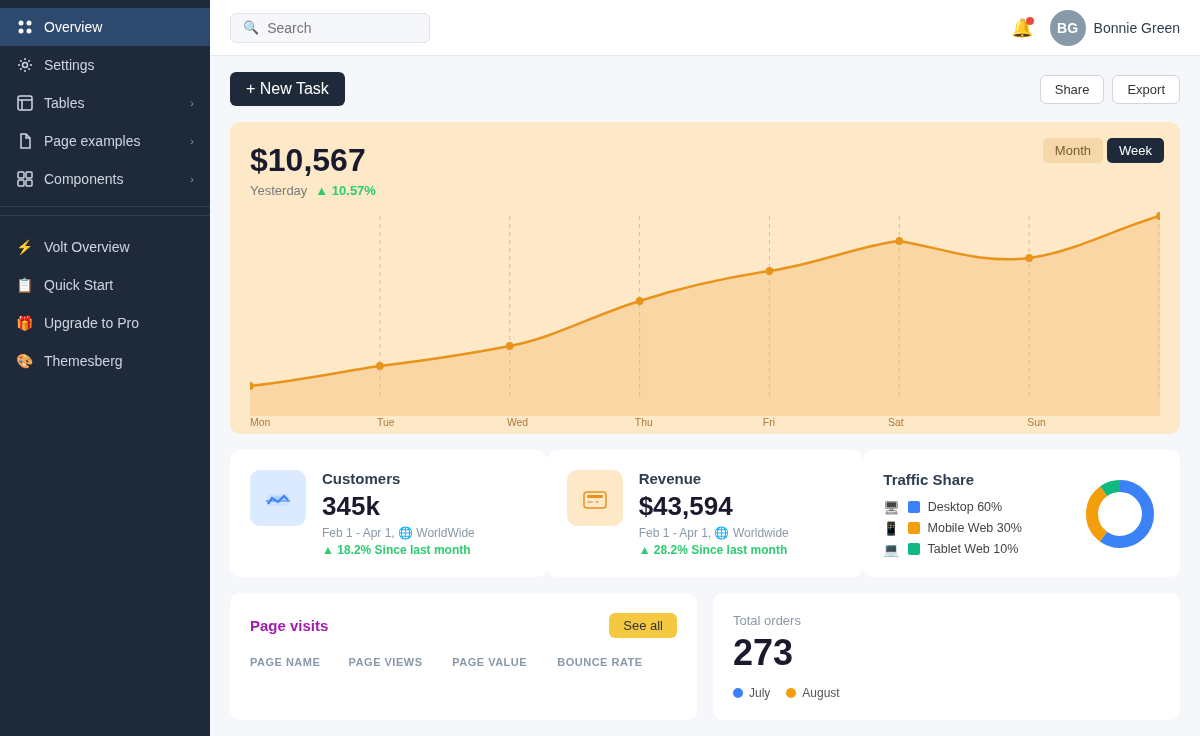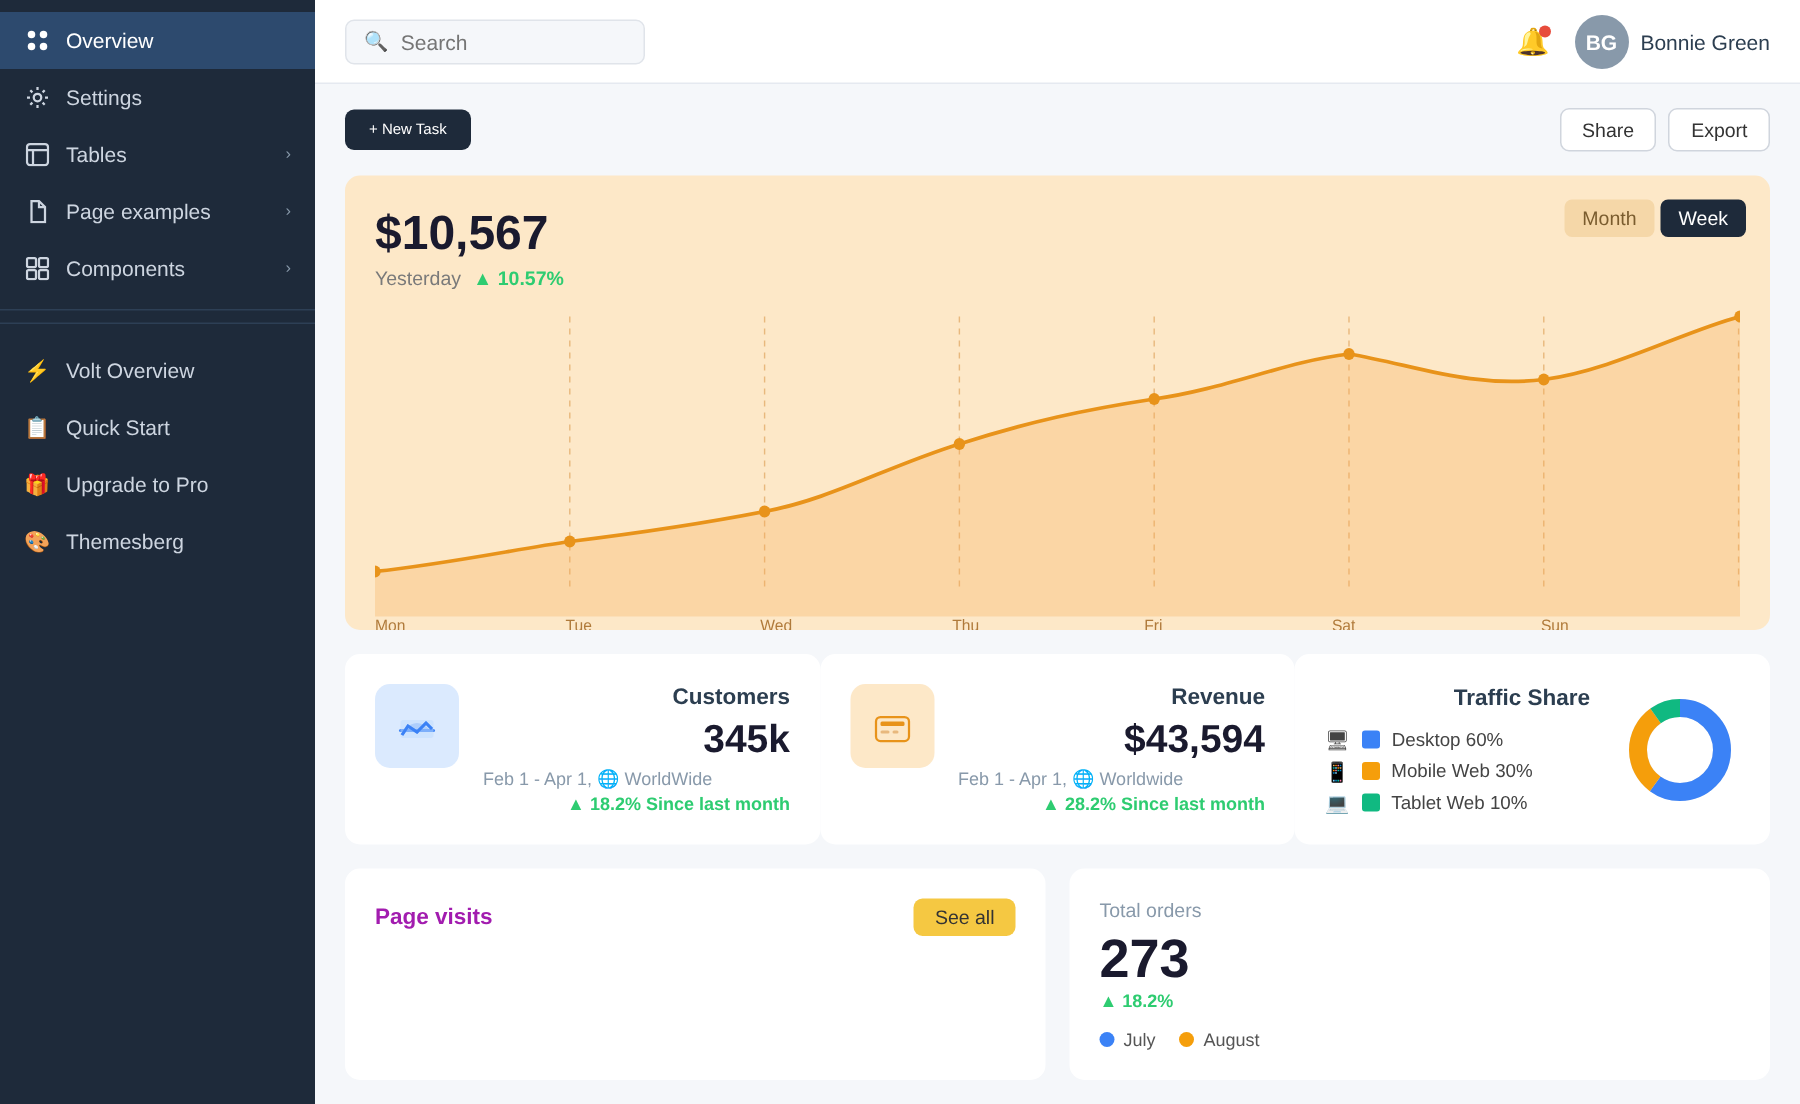--- a/index.html
+++ b/index.html
@@ -119,21 +119,21 @@
     }
 
     
     .toolbar { display: flex; align-items: center; gap: 12px; }
     .btn-new-task {
       background: #1e2a3a;
       color: #fff;
       border: none;
       padding: 8px 16px;
       border-radius: 6px;
-      font-size: 10px;
+      font-size: 16px;
       cursor: pointer;
       display: flex;
       align-items: center;
       gap: 6px;
     }
     .toolbar-right { margin-left: auto; display: flex; gap: 8px; }
     .btn-share, .btn-export {
       background: #fff;
       border: 1px solid #d0d5dd;
       padding: 6px 14px;
@@ -178,21 +178,20 @@
       width: 100%;
       height: 230px;
       position: relative;
     }
 
     
     .stats-row {
       display: grid;
       grid-template-columns: 1fr 1fr 1fr;
       gap: 0;
-      text-align: right;
     }
     .stat-card {
       background: #fff;
       border-radius: 10px;
       padding: 20px;
       display: flex;
       align-items: flex-start;
       gap: 16px;
     }
     .stat-icon-box {
@@ -509,26 +508,37 @@
       </div>
     </div>
 
     <div class="bottom-row">
 
       <div class="page-visits-card">
         <div class="pv-header">
           <span class="pv-title">Page visits</span>
           <button class="btn-see-all">See all</button>
         </div>
+        <table class="pv-table">
+          <thead>
+            <tr>
+              <th>PAGE NAME</th>
+              <th>PAGE VIEWS</th>
+              <th>PAGE VALUE</th>
+              <th>BOUNCE RATE</th>
+            </tr>
+          </thead>
+          <tbody>
+          </tbody>
+        </table>
       </div>
 
       <div class="orders-card">
         <div class="orders-title">Total orders</div>
         <div class="orders-value">273</div>
-        <div class="orders-change">▲ 18.2%</div>
         <div style="margin-top:12px; display:flex; gap:16px;">
           <div style="display:flex;align-items:center;gap:6px;">
             <span style="width:10px;height:10px;border-radius:50%;background:#3b82f6;display:inline-block;"></span>
             <span style="font-size:12px;color:#555;">July</span>
           </div>
           <div style="display:flex;align-items:center;gap:6px;">
             <span style="width:10px;height:10px;border-radius:50%;background:#f59e0b;display:inline-block;"></span>
             <span style="font-size:12px;color:#555;">August</span>
           </div>
         </div>

